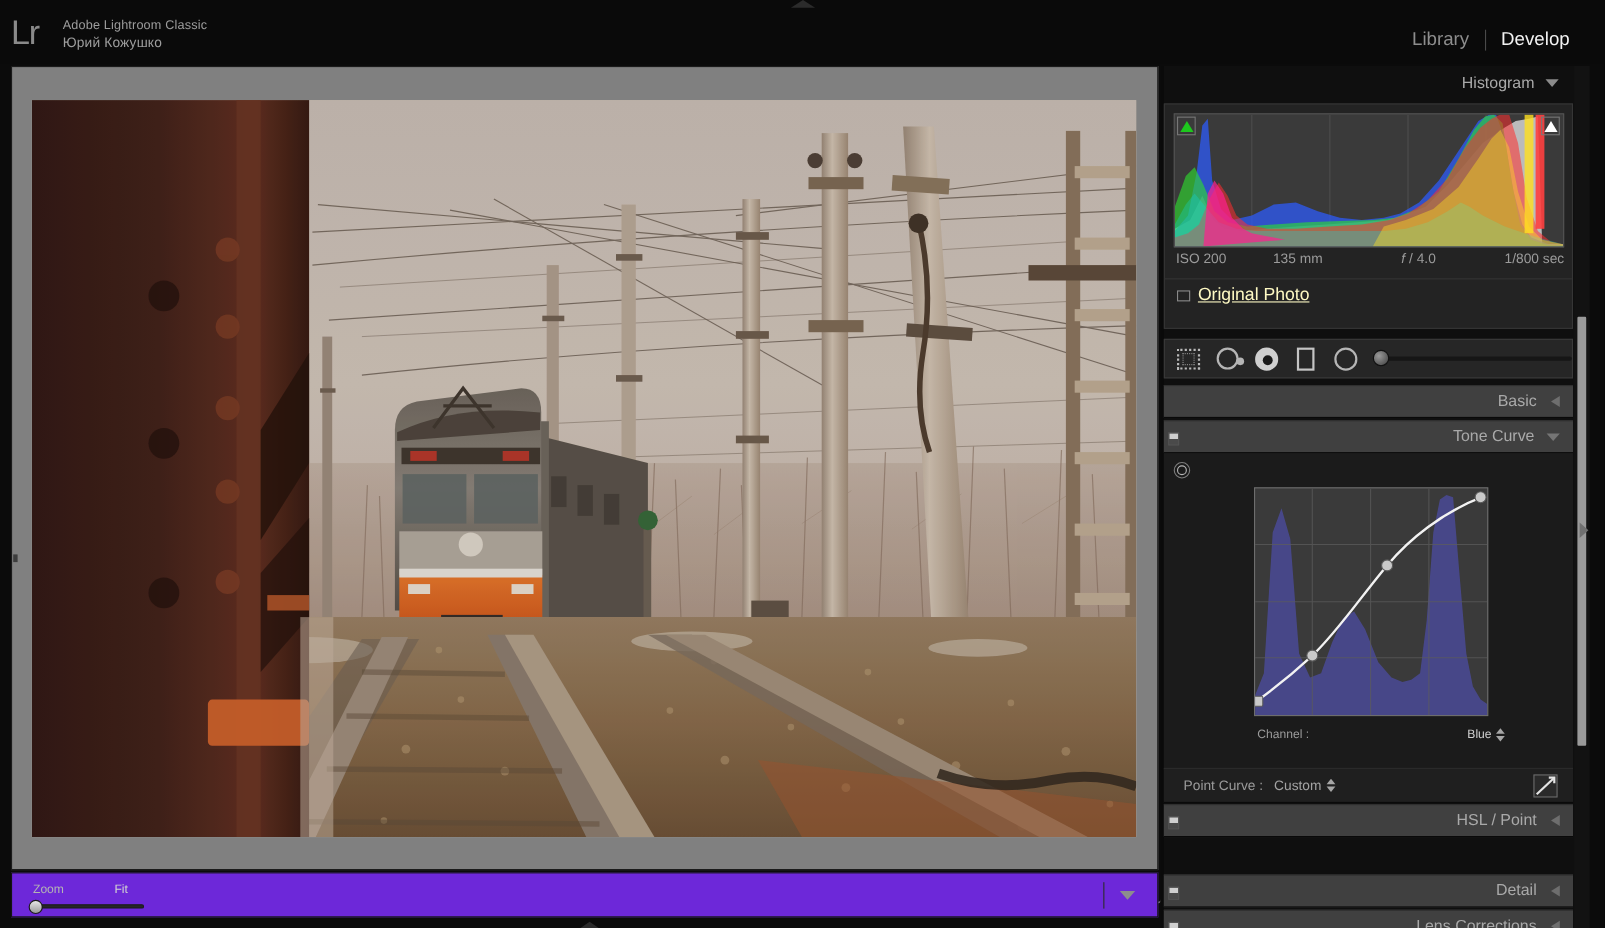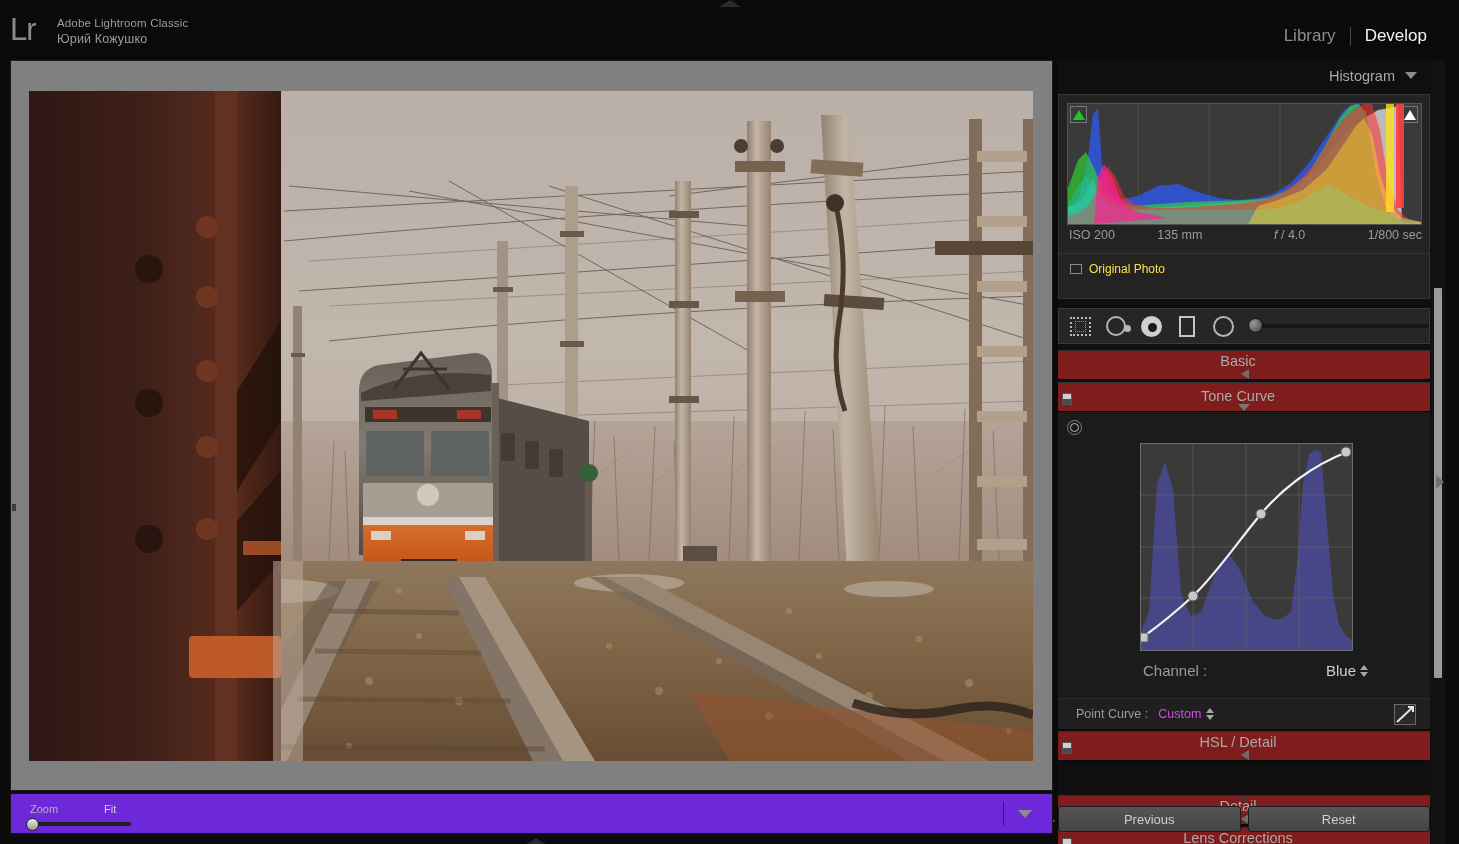--- a/index.html
+++ b/index.html
@@ -128,21 +128,21 @@
 
   .exif-row { position: absolute; left: 10px; top: 133px; width: 353px; display: flex; font-size: 12.5px; color: #9b9b9b; }
   .exif-row span { flex: 1; }
   .exif-row span:nth-child(2) { text-align: left; }
   .exif-row span:nth-child(3) { text-align: center; }
   .exif-row span:nth-child(4) { text-align: right; }
   .exif-f { font-style: italic; }
 
   .orig-row { position: absolute; left: 0; top: 158px; width: 100%; height: 30px; border-top: 1px solid #343434; display: flex; align-items: center; padding-left: 11px; }
   .orig-check { width: 12px; height: 10px; border: 1px solid #8a8a8a; background: #232323; margin-right: 7px; cursor: pointer; }
-  .orig-label { font-size: 12px; color: #fde047; }
+  .orig-label { font-size: 16px; color: #fef9c3; text-decoration: underline; }
 
   
   .tool-strip {
     position: absolute; left: 3px; top: 248px; width: 372px; height: 36px;
     background: #262626; border: 1px solid #3a3a3a;
     display: flex; align-items: center; padding-left: 8px; gap: 9px;
   }
   .tool-btn { width: 28px; height: 24px; display: flex; align-items: center; justify-content: center; cursor: pointer; }
   .t-crop { width: 21px; height: 19px; border: 2px dotted #b9b9b9; position: relative; }
   .t-crop::after { content:''; position:absolute; left:3px; top:2px; right:3px; bottom:2px; border:1px dotted #8d8d8d; }
@@ -151,23 +151,23 @@
   .t-redeye { width: 21px; height: 21px; border: 2px solid #cfcfcf; border-radius: 50%; background: #cfcfcf; position: relative; }
   .t-redeye::after { content:''; position:absolute; left:5px; top:5px; width:9px; height:9px; background:#1a1a1a; border-radius:50%; }
   .t-grad { width: 16px; height: 21px; border: 2px solid #c4c4c4; }
   .t-radial { width: 21px; height: 21px; border: 2px solid #b5b5b5; border-radius: 50%; }
   .brush-slider { margin-left: 8px; width: 184px; height: 4px; background: #161616; border-radius: 2px; position: relative; }
   .brush-knob { position: absolute; left: -6px; top: -6px; width: 15px; height: 15px; border-radius: 50%; background: radial-gradient(circle at 35% 35%, #9a9a9a, #3d3d3d); border: 1px solid #111; }
 
   
   .sec-head {
     position: absolute; left: 3px; width: 372px; height: 30px;
-    background: #7f1d1d; border-top: 1px solid #2f2f2f; border-bottom: 1px solid #090909;
+    background: #404040; border-top: 1px solid #2f2f2f; border-bottom: 1px solid #090909;
     display: flex; align-items: center; justify-content: flex-end;
-    padding-right: 12px; cursor: pointer; flex-direction: column;
+    padding-right: 12px; cursor: pointer;
   }
   .sec-title { font-size: 14.5px; color: #a9a9a9; }
   .sec-tri { margin-left: 11px; width: 0; height: 0; border-left: 6px solid transparent; border-right: 6px solid transparent; border-top: 7px solid #757575; }
   .sec-tri.left { border: 0; width: 10px; height: 10px; position: relative; }
   .sec-tri.left::before {
     content:''; position:absolute; right:0; top:0;
     border-top: 5px solid transparent; border-bottom: 5px solid transparent;
     border-right: 8px solid #6e6e6e;
   }
   .sec-toggle {
@@ -180,34 +180,34 @@
   .tc-body { position: absolute; left: 3px; width: 372px; background: #1b1b1b; }
   .tc-target {
     position: absolute; left: 9px; top: 8px; width: 15px; height: 15px;
     border: 1px solid #7e7e7e; border-radius: 50%;
     display: flex; align-items: center; justify-content: center;
     cursor: pointer;
   }
   .tc-target::after { content:''; width: 7px; height: 7px; border: 1px solid #b7b7b7; border-radius: 50%; }
   .tc-graph { position: absolute; left: 82px; top: 31px; width: 213px; height: 208px; background: #3a3a3a; border: 1px solid #6d6d6d; }
   .tc-graph svg { display: block; }
-  .tc-channel-row { position: absolute; left: 0; top: 250px; width: 372px; display: flex; align-items: center; font-size: 15px; color: #9b9b9b; gap: 32px; }
+  .tc-channel-row { position: absolute; left: 0; top: 250px; width: 372px; display: flex; align-items: center; font-size: 11px; color: #9b9b9b; gap: 32px; }
   .tc-channel-row .lbl { margin-left: 85px; }
   .tc-channel-row .val { margin-left: auto; margin-right: 62px; color: #cfcfcf; display: flex; align-items: center; gap: 4px; cursor: pointer; }
   .stepper { display: inline-flex; flex-direction: column; gap: 2px; }
   .stepper i { width: 0; height: 0; border-left: 4px solid transparent; border-right: 4px solid transparent; }
   .stepper i.up { border-bottom: 5px solid #a6a6a6; }
   .stepper i.dn { border-top: 5px solid #a6a6a6; }
 
   .pointcurve-row {
     position: absolute; left: 3px; width: 372px; height: 32px;
     background: #1f1f1f; border-top: 1px solid #2c2c2c; border-bottom: 1px solid #0a0a0a;
     display: flex; align-items: center; padding-left: 18px; font-size: 12.5px; color: #9b9b9b;
   }
-  .pointcurve-row .pc-val { margin-left: 10px; color: #d946ef; display: flex; align-items: center; gap: 5px; cursor: pointer; }
+  .pointcurve-row .pc-val { margin-left: 10px; color: #a3a3a3; display: flex; align-items: center; gap: 5px; cursor: pointer; }
   .pc-icon {
     position: absolute; right: 14px; top: 5px; width: 22px; height: 21px;
     background: #2a2a2a; border: 1px solid #6a6a6a; cursor: pointer;
   }
   .pc-icon svg { display: block; }
 
   
   .btn-row { position: absolute; left: 3px; bottom: 12px; width: 372px; display: flex; gap: 7px; }
   .big-btn {
     flex: 1; height: 26px; background: linear-gradient(#555, #444);
@@ -645,42 +645,37 @@
       <span class="pc-icon">
         <svg width="20" height="19" viewBox="0 0 20 19">
             <path d="M2 17 L18 2" stroke="#e4e4e4" stroke-width="2" fill="none"></path>
             <path d="M13 2 L18 2 L18 7" stroke="#e4e4e4" stroke-width="2" fill="none"></path>
           </svg>
       </span>
     </div>
 
     <div class="sec-head" style="top:671px">
       <span class="sec-toggle"></span>
-      <span class="sec-title">HSL / Detail</span>
+      <span class="sec-title">HSL / Point</span>
       <span class="sec-tri left"></span>
     </div>
 
 
     <div class="sec-head" style="top:735px">
       <span class="sec-toggle"></span>
       <span class="sec-title">Detail</span>
       <span class="sec-tri left"></span>
     </div>
 
     <div class="sec-head" style="top:767px">
       <span class="sec-toggle"></span>
       <span class="sec-title">Lens Corrections</span>
       <span class="sec-tri left"></span>
     </div>
 
-    <div class="btn-row">
-      <div class="btn-notch"></div>
-      <div class="big-btn">Previous</div>
-      <div class="big-btn">Reset</div>
-    </div>
 
     <div class="panel-scroll">
       <div class="panel-thumb"></div>
     </div>
     <div class="panel-arrow-r"></div>
   </div>
 
 </div>
 
 </body></html>

